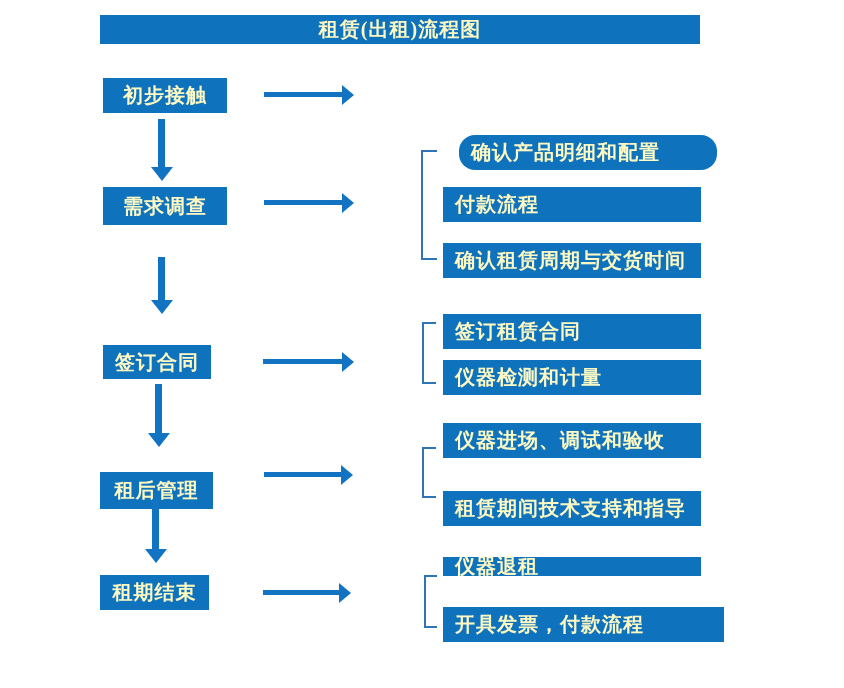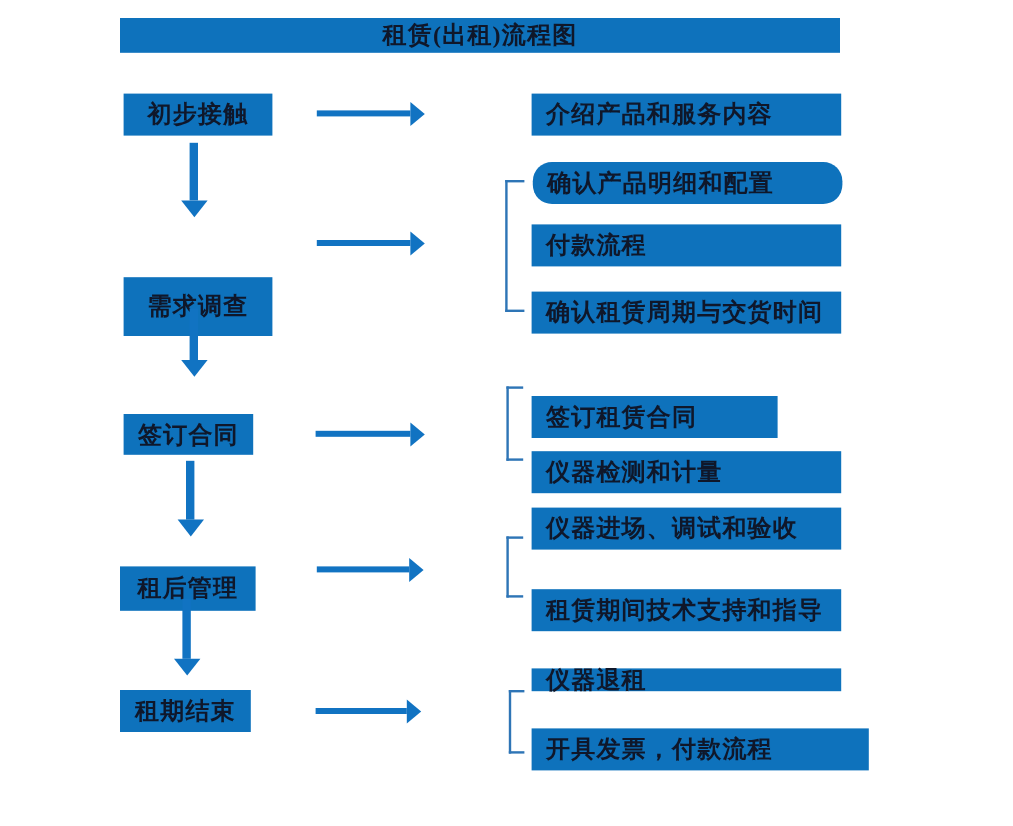--- a/index.html
+++ b/index.html
@@ -9,51 +9,51 @@
   }
   .canvas{
     position:relative;
     width:844px;height:688px;
     background:#ffffff;
     overflow:hidden;
   }
   .blue-box{
     position:absolute;
     background:#0e72bc;
-    color:#0f172a;
+    color:#fef9c3;
     font-weight:bold;
     font-size:20px;
     display:flex;
     align-items:center;
     box-sizing:border-box;
     letter-spacing:1px;
     white-space:nowrap;
   }
   .title-bar{
     left:100px;top:15px;width:600px;height:29px;
     justify-content:center;
     font-size:20px;
   }
   .left-box{justify-content:center;}
   .right-box{justify-content:flex-start;padding-left:12px;}
 
   
   .l1{left:103px;top:78px;width:124px;height:35px;}
-  .l2{left:103px;top:187px;width:124px;height:49px;margin-top:44px;}
+  .l2{left:103px;top:187px;width:124px;height:38px;}
   .l3{left:103px;top:345px;width:108px;height:34px;}
   .l4{left:100px;top:472px;width:113px;height:37px;}
   .l5{left:100px;top:575px;width:109px;height:35px;}
 
   
   .r0{left:443px;top:78px;width:258px;height:35px;}
-  .r1{left:444px;top:135px;width:258px;height:35px;border-radius:16px;}
+  .r1{left:459px;top:135px;width:258px;height:35px;border-radius:16px;}
   .r2{left:443px;top:187px;width:258px;height:35px;}
   .r3{left:443px;top:243px;width:258px;height:35px;}
-  .r4{left:443px;top:330px;width:205px;height:35px;}
-  .r5{left:443px;top:376px;width:258px;height:35px;}
+  .r4{left:443px;top:314px;width:258px;height:35px;}
+  .r5{left:443px;top:360px;width:258px;height:35px;}
   .r6{left:443px;top:423px;width:258px;height:35px;}
   .r7{left:443px;top:491px;width:258px;height:35px;}
   .r8{left:443px;top:557px;width:258px;height:19px;}
   .r9{left:443px;top:607px;width:281px;height:35px;}
 
   
   .varrow{position:absolute;width:30px;}
   .varrow .stem{
     position:absolute;left:11px;top:0;width:7px;
     height:calc(100% - 14px);
@@ -151,21 +151,20 @@
   <div class="harrow ha5">
       <div class="stem"></div>
       <div class="head"></div>
     </div>
 
   <div class="bracket bk1"></div>
   <div class="bracket bk2"></div>
   <div class="bracket bk3"></div>
   <div class="bracket bk4"></div>
 
-  <div class="blue-box right-box r0">介绍产品和服务内容</div>
   <div class="blue-box right-box r1">确认产品明细和配置</div>
   <div class="blue-box right-box r2">付款流程</div>
   <div class="blue-box right-box r3">确认租赁周期与交货时间</div>
   <div class="blue-box right-box r4">签订租赁合同</div>
   <div class="blue-box right-box r5">仪器检测和计量</div>
   <div class="blue-box right-box r6">仪器进场、调试和验收</div>
   <div class="blue-box right-box r7">租赁期间技术支持和指导</div>
   <div class="blue-box right-box r8">仪器退租</div>
   <div class="blue-box right-box r9">开具发票，付款流程</div>
 

